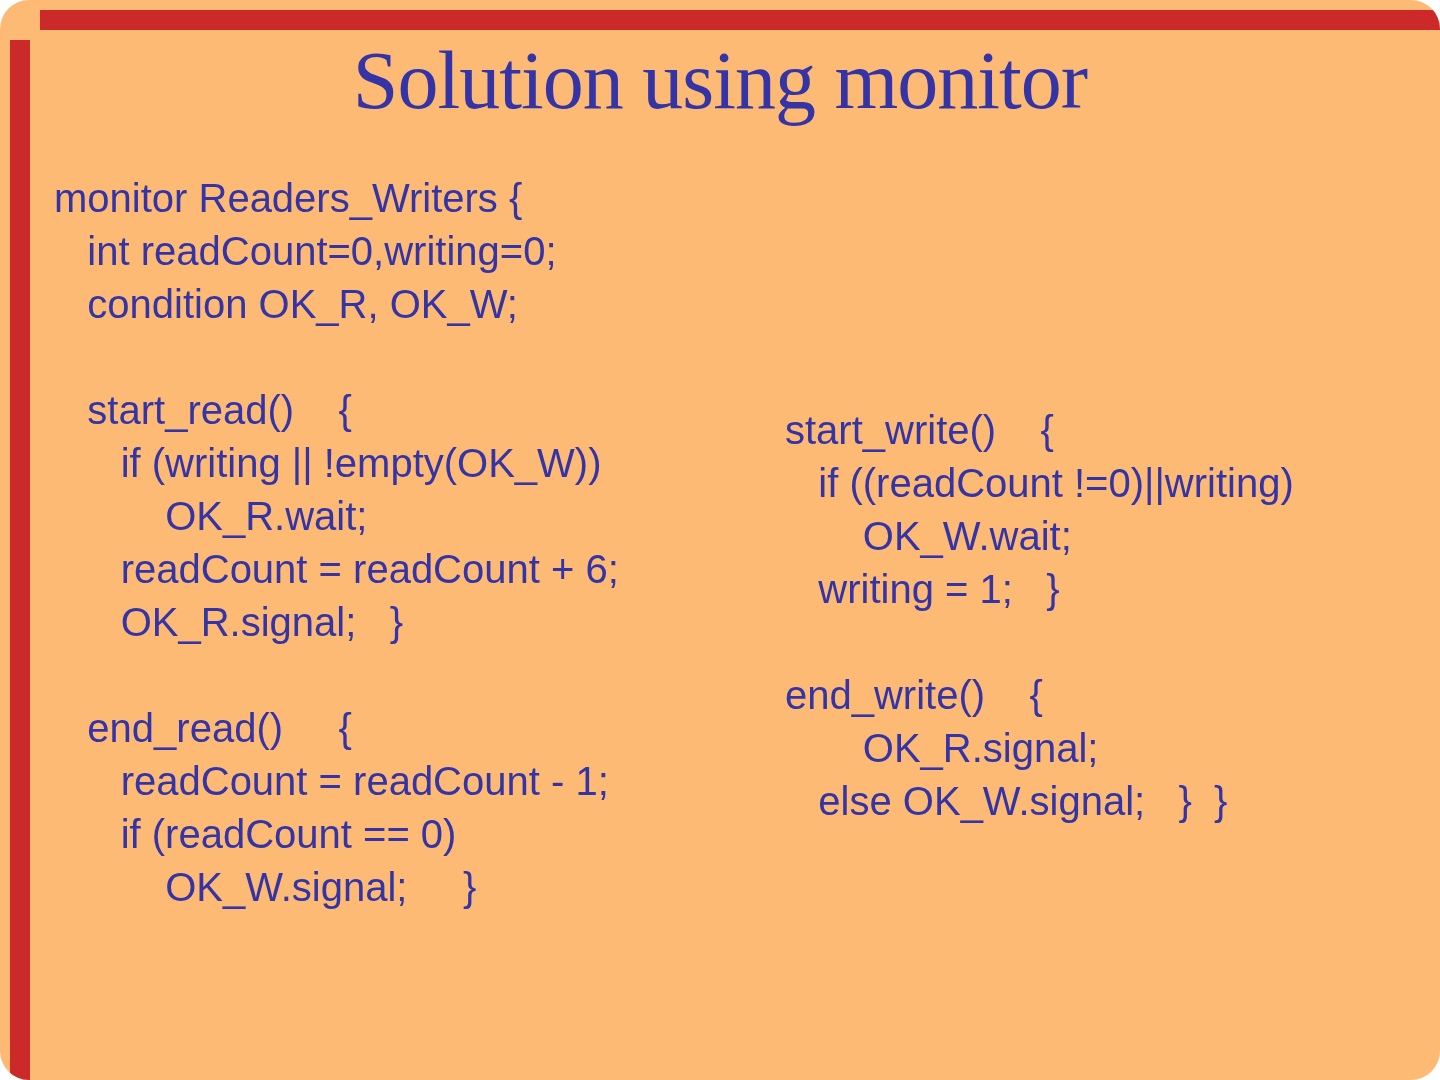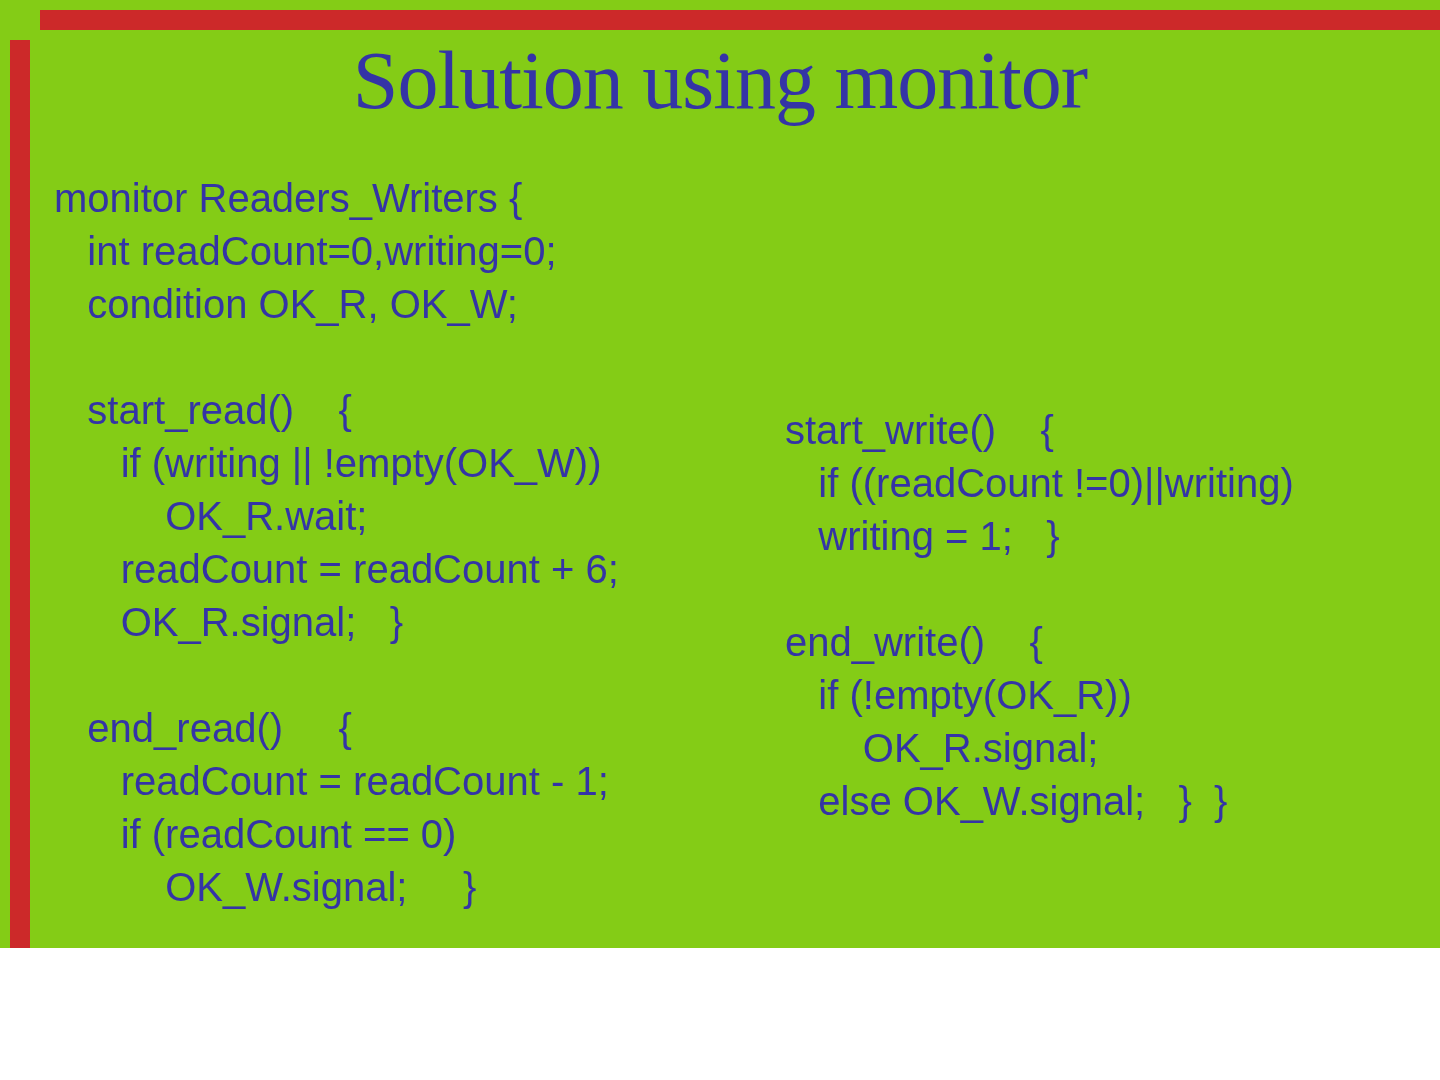--- a/index.html
+++ b/index.html
@@ -3,24 +3,25 @@
 <meta charset="utf-8">
 <style>
   html, body {
     margin: 0;
     padding: 0;
     background: #ffffff;
   }
   .slide {
     position: relative;
     width: 1440px;
-    height: 948px;
-    background: #84cc16;
+    height: 1080px;
+    background: #fdba74;
     overflow: hidden;
     font-family: "Liberation Sans", "DejaVu Sans", sans-serif;
+    border-radius: 29px;
   }
   
   .bar-top {
     position: absolute;
     top: 10px;
     left: 40px;
     right: 0;
     height: 20px;
     background: #cc2929;
   }
@@ -104,23 +105,23 @@
     <div class="code-line"></div>
     <div class="code-line">   end_read()     {</div>
     <div class="code-line">      readCount = readCount - 1;</div>
     <div class="code-line">      if (readCount == 0)</div>
     <div class="code-line">          OK_W.signal;     }</div>
   </div>
 
   <div class="code code-right">
     <div class="code-line">start_write()    {</div>
     <div class="code-line">   if ((readCount !=0)||writing)</div>
+    <div class="code-line">       OK_W.wait;</div>
     <div class="code-line">   writing = 1;   }</div>
     <div class="code-line"></div>
     <div class="code-line">end_write()    {</div>
-    <div class="code-line">   if (!empty(OK_R))</div>
     <div class="code-line">       OK_R.signal;</div>
     <div class="code-line">   else OK_W.signal;   }  }</div>
   </div>
 
   <div class="footer-page">45</div>
 
 </div>
 
 </body></html>

